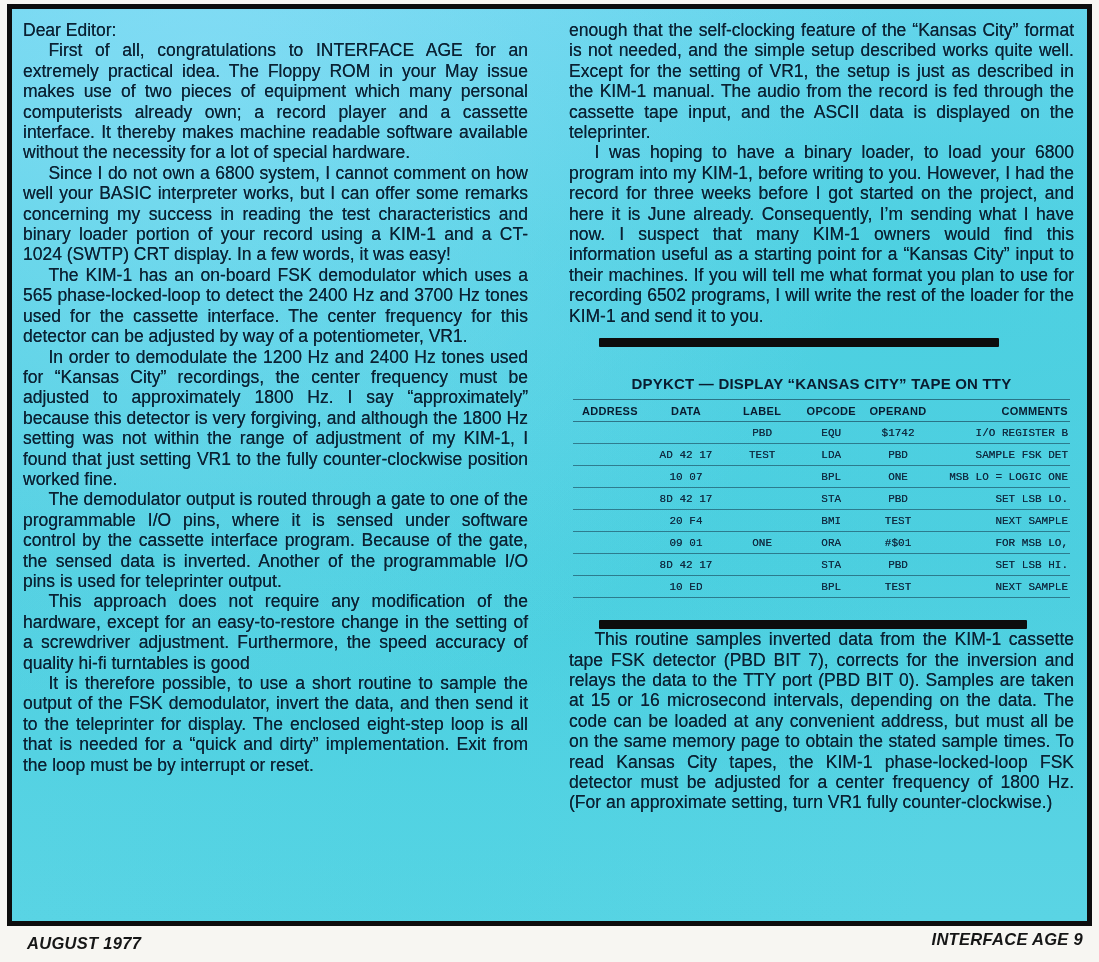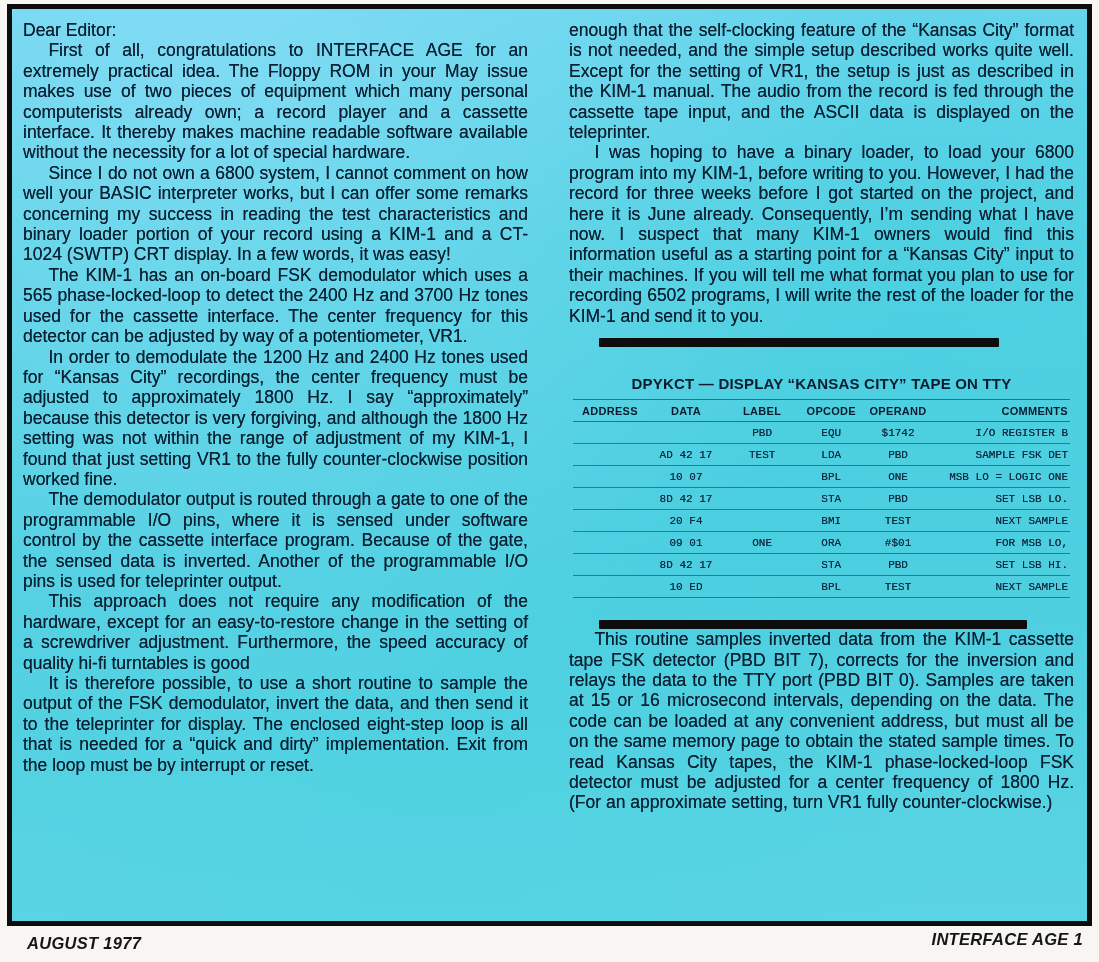--- a/index.html
+++ b/index.html
@@ -208,13 +208,13 @@
         <div class="bar bottom-bar"></div>
       </div>
 
       <p class="ind after-table">This routine samples inverted data from the KIM-1 cassette tape FSK detector (PBD BIT 7), corrects for the inversion and relays the data to the TTY port (PBD BIT 0). Samples are taken at 15 or 16 microsecond intervals, depending on the data. The code can be loaded at any convenient address, but must all be on the same memory page to obtain the stated sample times. To read Kansas City tapes, the KIM-1 phase-locked-loop FSK detector must be adjusted for a center frequency of 1800 Hz. (For an approximate setting, turn VR1 fully counter-clockwise.)</p>
     </div>
 
   </div>
 </div>
 
 <div class="footer-left">AUGUST 1977</div>
-<div class="footer-right">INTERFACE AGE 1</div>
+<div class="footer-right">INTERFACE AGE 9</div>
 
 </body></html>

